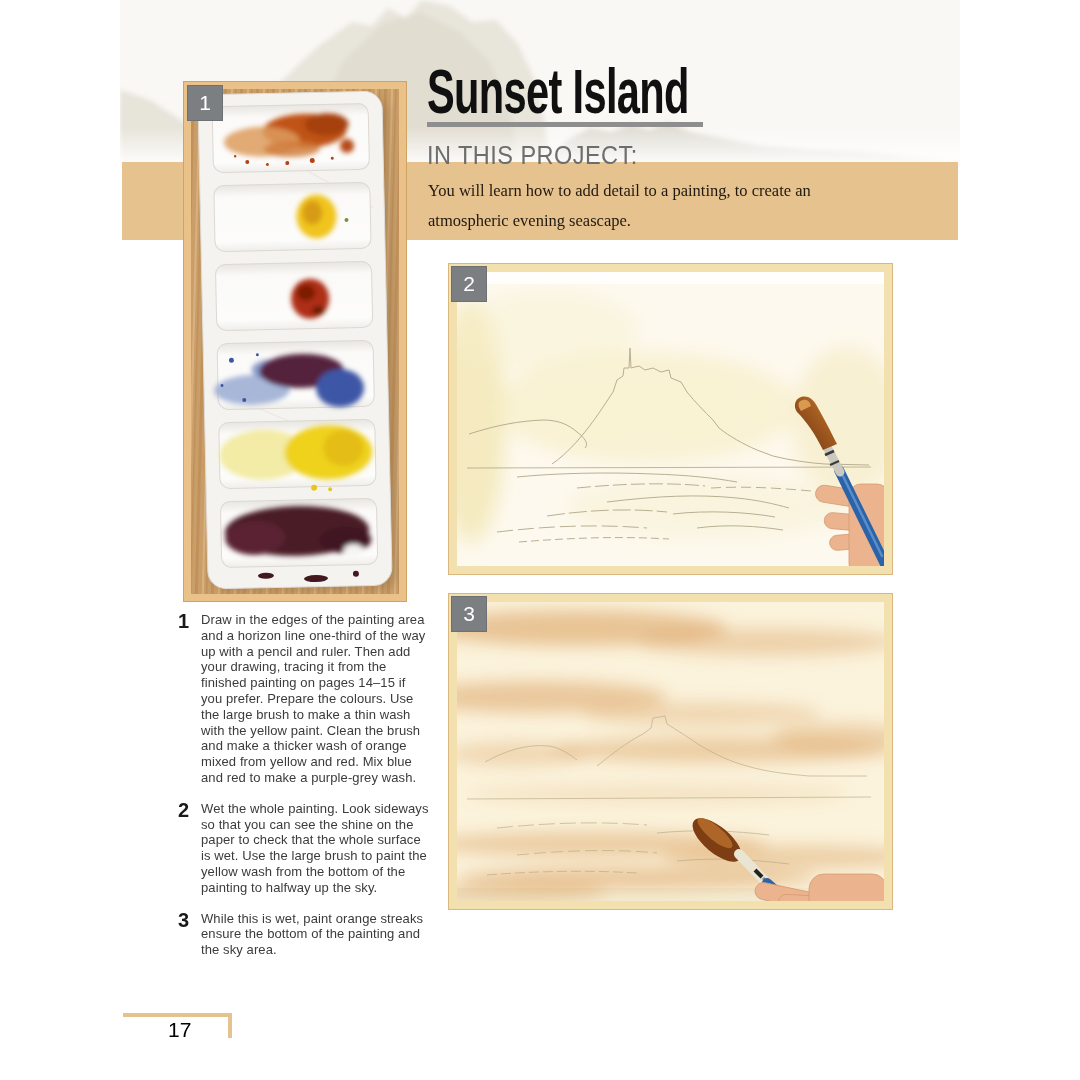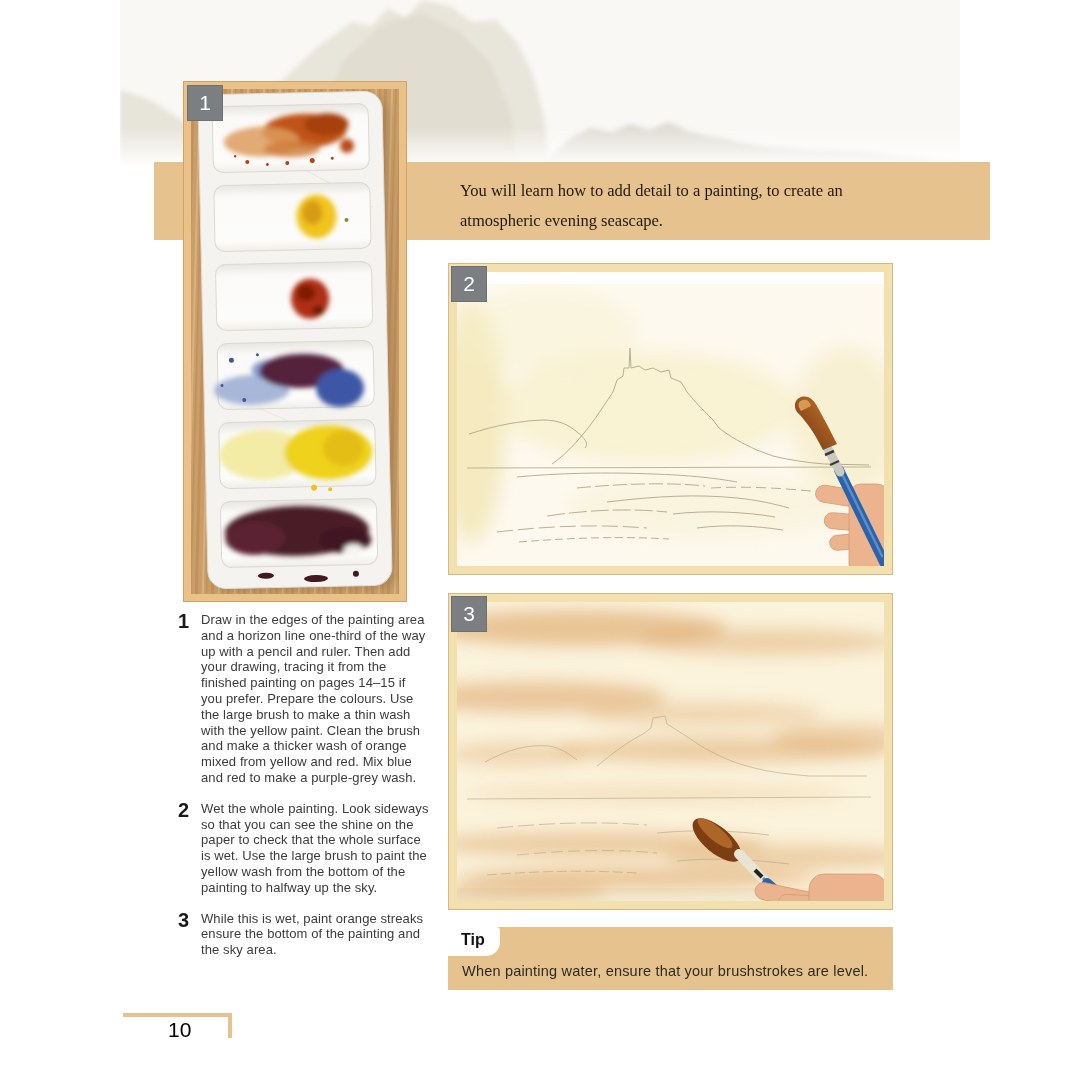--- a/index.html
+++ b/index.html
@@ -7,21 +7,20 @@
     position:relative;width:1080px;height:1080px;background:#ffffff;
     font-family:"Liberation Sans",sans-serif;overflow:hidden;
   }
   
   .header-bg{position:absolute;left:120px;top:0;width:840px;height:168px;z-index:0;}
   
   .banner{
     position:absolute;left:122px;top:162px;width:836px;height:78px;
     background:var(--accent-tan,#e6c28e);z-index:1;box-sizing:border-box;
     padding:14px 4px 0 306px;
-    margin-left:32px;
   }
   .banner p{
     margin:0;width:450px;font-family:"Liberation Serif",serif;
     font-size:16.5px;line-height:30px;color:#20190f;
   }
   
   .title-block{position:absolute;left:427px;top:60px;z-index:2;}
   .title-block h1{
     margin:0;font-size:63px;font-weight:bold;color:#101010;
     letter-spacing:-1px;line-height:62px;white-space:nowrap;
@@ -117,20 +116,25 @@
         <path d="M418,168 L448,140 L470,128 L492,132 L510,124 L530,130 L548,122 L570,132 L600,138 L640,146 L690,150 L740,152 L800,158 L840,162 L840,168 Z" fill="#d8d5ca" opacity="0.8"></path>
       </g>
       <rect x="0" y="126" width="840" height="42" fill="url(#hb-fade)"></rect>
     </svg>
   </div>
 
   <div class="banner">
     <p>You will learn how to add detail to a painting, to create an atmospheric evening seascape.</p>
   </div>
 
+  <div class="title-block">
+    <h1>Sunset Island</h1>
+    <div class="title-underline"></div>
+    <h2 class="subtitle">IN THIS PROJECT:</h2>
+  </div>
 
   <div class="fig fig-palette">
     <div class="badge">1</div>
     <svg class="fig-inner" viewBox="0 0 208 505" preserveAspectRatio="none">
       <defs>
         <pattern id="pw-wood" width="16" height="505" patternUnits="userSpaceOnUse" patternTransform="rotate(1.5)">
           <rect width="16" height="505" fill="#c99e69"></rect>
           <rect x="1" width="3" height="505" fill="#bb8750" opacity="0.55"></rect>
           <rect x="8" width="2" height="505" fill="#e0ba8a" opacity="0.7"></rect>
           <rect x="12" width="1.5" height="505" fill="#b07a42" opacity="0.4"></rect>
@@ -343,21 +347,17 @@
     <div class="step">
       <span class="step-num">2</span>
       <span class="step-text">Wet the whole painting. Look sideways so that you can see the shine on the paper to check that the whole surface is wet. Use the large brush to paint the yellow wash from the bottom of the painting to halfway up the sky.</span>
     </div>
     <div class="step">
       <span class="step-num">3</span>
       <span class="step-text">While this is wet, paint orange streaks ensure the bottom of the painting and the sky area.</span>
     </div>
   </div>
 
-  <div class="tip-box">
-    <div class="tip-label">Tip</div>
-    <div class="tip-text">When painting water, ensure that your brushstrokes are level.</div>
-  </div>
 
   <div class="corner-bracket"></div>
-  <div class="page-number">10</div>
+  <div class="page-number">17</div>
 
 </div>
 
 </body></html>

